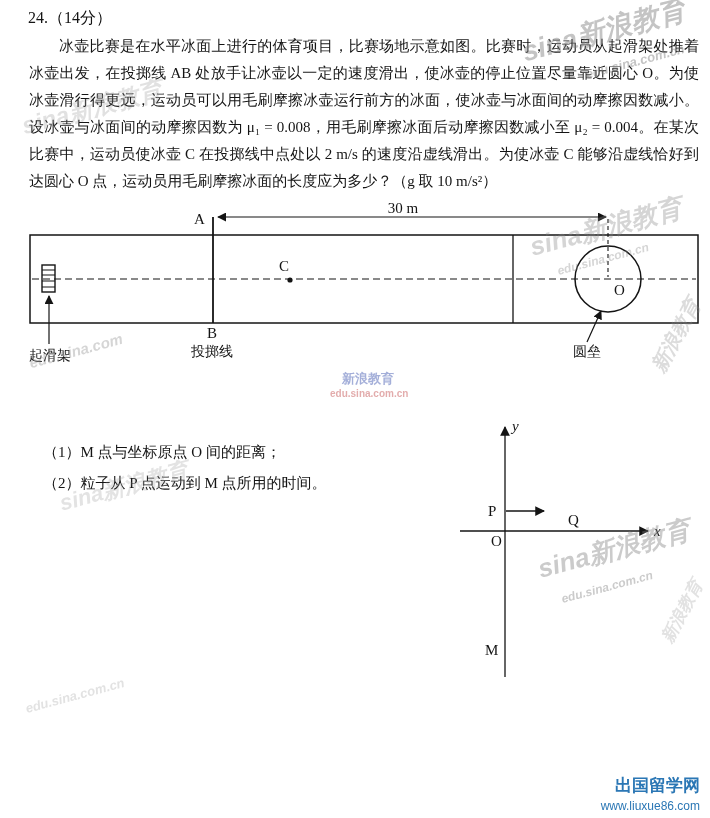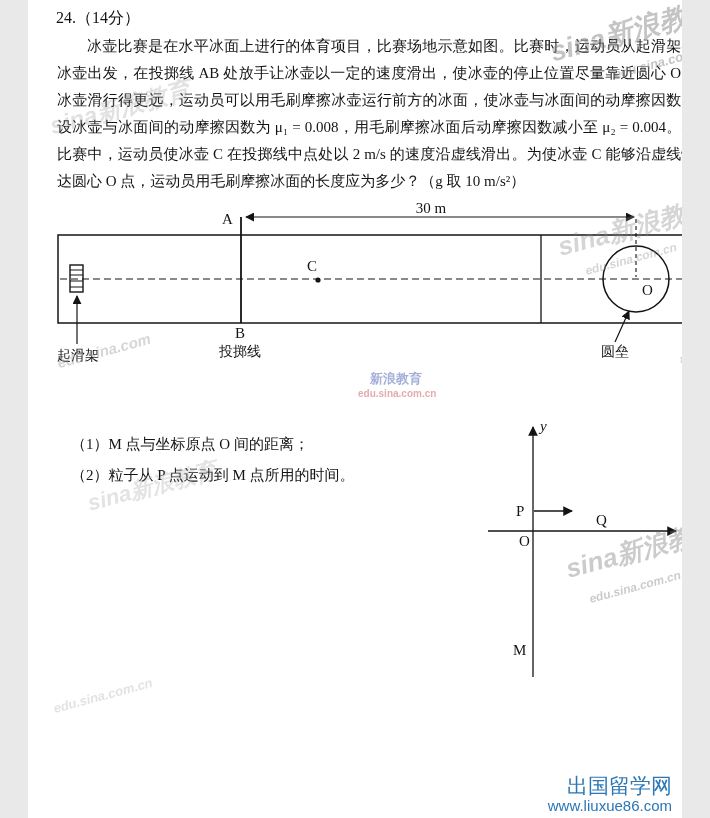--- a/index.html
+++ b/index.html
@@ -1,43 +1,43 @@
 <!DOCTYPE html>
 <html><head>
 <meta charset="utf-8">
 <style>
   html,body{margin:0;padding:0;background:#e9e9e9;}
   .page{
-    position:relative;width:654px;height:818px;background:#ffffff;
+    position:relative;width:710px;height:818px;background:#ffffff;
     font-family:"Liberation Serif","DejaVu Serif",serif;color:#141414;
     overflow:hidden;margin:0 auto;
   }
   .content{position:absolute;left:28px;top:8px;width:672px;z-index:1;}
   .q-header{font-size:16px;font-weight:normal;margin:0 0 4px 0;}
   .q-body{
     font-size:15px;line-height:27px;text-align:justify;text-indent:2em;margin:1px;
   }
   .fig24-wrap{margin-top:8px;}
   .q25-section{margin-top:46px;}
   .q25-row{display:flex;margin-top:8px;}
   .q25-left{width:412px;}
   .q25-left .q-body{line-height:31px;}
   .q25-item{font-size:15px;line-height:31px;margin:0;padding-left:1em;}
-  .q25-item.first{margin-top:16px;}
+  .q25-item.first{margin-top:24px;}
   .fig25-wrap{width:252px;margin-left:8px;}
   svg text{font-family:"Liberation Serif","DejaVu Serif",serif;fill:#141414;}
   svg .lbl{font-size:15px;}
   svg .lbl-small{font-size:14px;}
   svg .lbl-italic{font-size:15px;font-style:italic;}
   .footer{
     position:absolute;right:10px;bottom:4px;text-align:right;z-index:3;
     font-family:"Liberation Sans","DejaVu Sans",sans-serif;color:#2b77b5;
   }
-  .footer .site{font-size:21px;font-weight:normal;line-height:24px;}
-  .footer .url{font-size:15px;line-height:16px;}
+  .footer .site{font-size:17px;font-weight:bold;line-height:24px;}
+  .footer .url{font-size:12px;line-height:16px;}
   .wm{
     position:absolute;font-family:"Liberation Sans","DejaVu Sans",sans-serif;
     font-weight:bold;font-style:italic;white-space:nowrap;pointer-events:none;z-index:2;
   }
   .w1{left:520px;top:12px;font-size:28px;color:rgba(125,125,125,.45);transform:rotate(-15deg);}
   .w2{left:584px;top:54px;font-size:13px;color:rgba(125,125,125,.45);transform:rotate(-15deg);}
   .w3{left:20px;top:92px;font-size:24px;color:rgba(140,140,140,.26);transform:rotate(-15deg);}
   .w4{left:528px;top:210px;font-size:26px;color:rgba(135,135,135,.35);transform:rotate(-15deg);}
   .w5{left:556px;top:252px;font-size:12px;color:rgba(135,135,135,.35);transform:rotate(-15deg);}
   .w6{left:28px;top:342px;font-size:15px;color:rgba(135,135,135,.35);transform:rotate(-15deg);}

